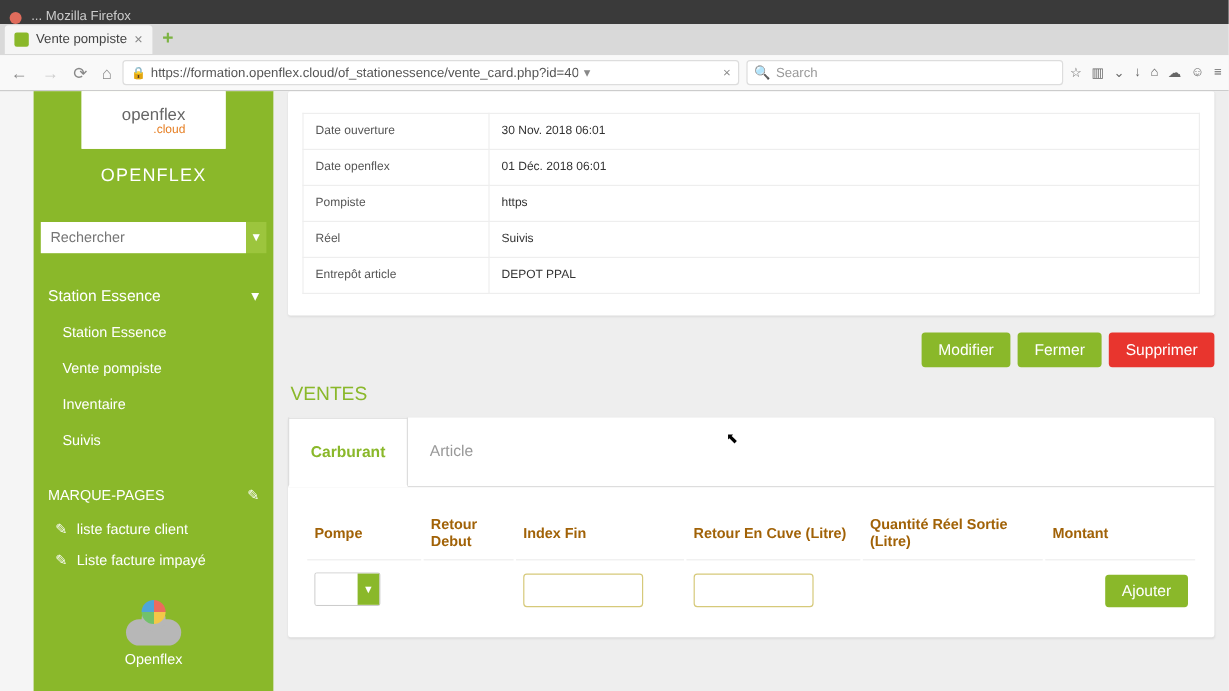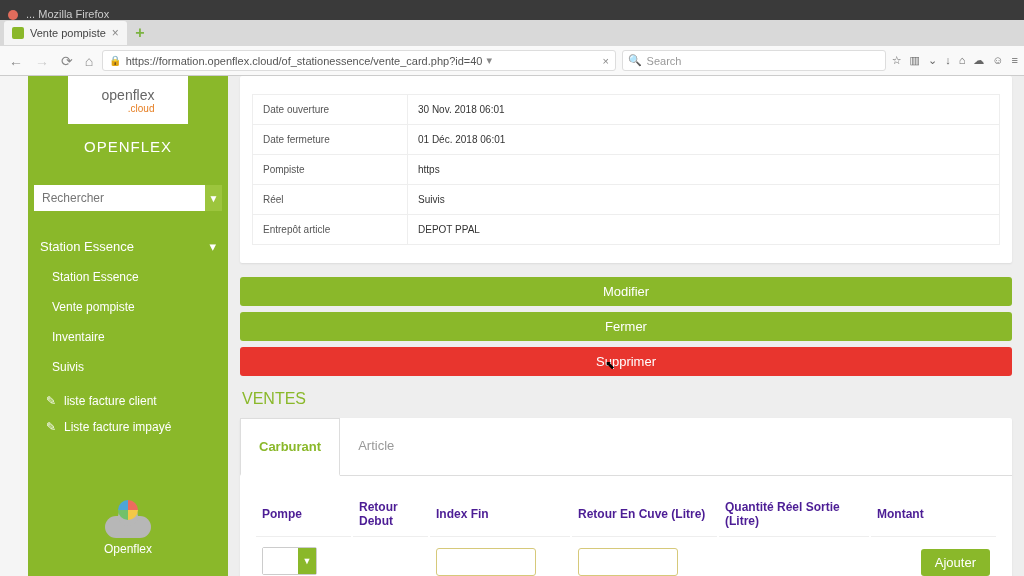--- a/index.html
+++ b/index.html
@@ -43,32 +43,32 @@
 
 .sidebar-footer { margin-top: auto; text-align: center; padding: 14px 0 20px; }
 .footer-label { font-size: 12px; margin-top: 4px; }
 
 .main { flex: 1; background: #eee; padding: 0 12px 12px; overflow-y: auto; }
 .card { background: #fff; border-radius: 2px; box-shadow: 0 1px 2px rgba(0,0,0,0.08); margin-bottom: 14px; padding: 0; }
 .info-table { width: 100%; border-collapse: collapse; margin: 12px 0; }
 .info-table td { padding: 9px 10px; border: 1px solid #eee; font-size: 10px; }
 .info-table td:first-child { width: 155px; color: #555; }
 
-.action-bar { display: flex; justify-content: flex-end; gap: 6px; margin-bottom: 14px; flex-direction: column; }
+.action-bar { display: flex; justify-content: flex-end; gap: 6px; margin-bottom: 14px; }
 .btn { padding: 7px 14px; border: none; border-radius: 3px; color: #fff; font-size: 13px; cursor: pointer; }
 .btn-green { background: #8ab82a; }
 .btn-red { background: #e8352e; }
 
 .section-title { color: #8ab82a; font-size: 16px; font-weight: normal; margin-bottom: 10px; padding-left: 2px; }
 .tabs { display: flex; border-bottom: 1px solid #ddd; }
 .tab-item { padding: 20px 18px; font-size: 13px; cursor: pointer; color: #999; }
 .tab-item.active { color: #8ab82a; font-weight: bold; border-bottom: 2px solid #fff; background: #fff; border-top: 1px solid #ddd; border-left: 1px solid #ddd; border-right: 1px solid #ddd; margin-bottom: -1px; }
 .tab-content { padding: 14px; }
 .ventes-table { width: 100%; }
-.ventes-table th { text-align: left; padding: 8px 6px; color: #4c1d95; font-size: 12px; font-weight: bold; border-bottom: 1px solid #eee; }
+.ventes-table th { text-align: left; padding: 8px 6px; color: #a16207; font-size: 12px; font-weight: bold; border-bottom: 1px solid #eee; }
 .ventes-table td { padding: 8px 6px; vertical-align: middle; }
 .form-select { width: 55px; height: 28px; border: 1px solid #ccc; border-radius: 2px; display: inline-flex; }
 .form-select .sel-body { flex: 1; background: #fff; }
 .form-select .sel-arrow { width: 18px; background: #8ab82a; color: #fff; display: flex; align-items: center; justify-content: center; font-size: 9px; cursor: pointer; }
 .form-input { width: 100px; height: 28px; border: 1px solid #d6c97a; border-radius: 3px; background: #fff; padding: 0 6px; }
 .btn-ajouter { background: #8ab82a; color: #fff; padding: 6px 14px; border: none; border-radius: 3px; font-size: 13px; cursor: pointer; float: right; }
 
 .cursor { position: absolute; top: 358px; left: 605px; font-size: 12px; pointer-events: none; color: #000; }
 
 .cloud-icon { width: 46px; height: 32px; margin: 0 auto; position: relative; }
@@ -134,41 +134,45 @@
     <div class="nav-section">
       <div class="nav-header">
         <span>Station Essence</span>
         <span>▾</span>
       </div>
       <div class="nav-item">Station Essence</div>
       <div class="nav-item">Vente pompiste</div>
       <div class="nav-item">Inventaire</div>
       <div class="nav-item">Suivis</div>
     </div>
+    <div class="bookmark-header">
+      <span>MARQUE-PAGES</span>
+      <span>✎</span>
+    </div>
     <div class="bookmark-item">liste facture client</div>
     <div class="bookmark-item">Liste facture impayé</div>
     <div class="sidebar-footer">
       <div class="cloud-icon">
         <div class="cloud-shape"></div>
         <div class="cloud-ball"></div>
       </div>
       <div class="footer-label">Openflex</div>
     </div>
   </div>
 
   <div class="main">
     <div class="card" style="padding:6px 12px; margin-top:0;">
       <table class="info-table">
         <tbody>
             <tr>
               <td>Date ouverture</td>
               <td>30 Nov. 2018 06:01</td>
             </tr>
         <tr>
-              <td>Date fermeture</td>
+              <td>Date openflex</td>
               <td>01 Déc. 2018 06:01</td>
             </tr>
         <tr>
               <td>Pompiste</td>
               <td>https</td>
             </tr>
         <tr>
               <td>Réel</td>
               <td>Suivis</td>
             </tr>

